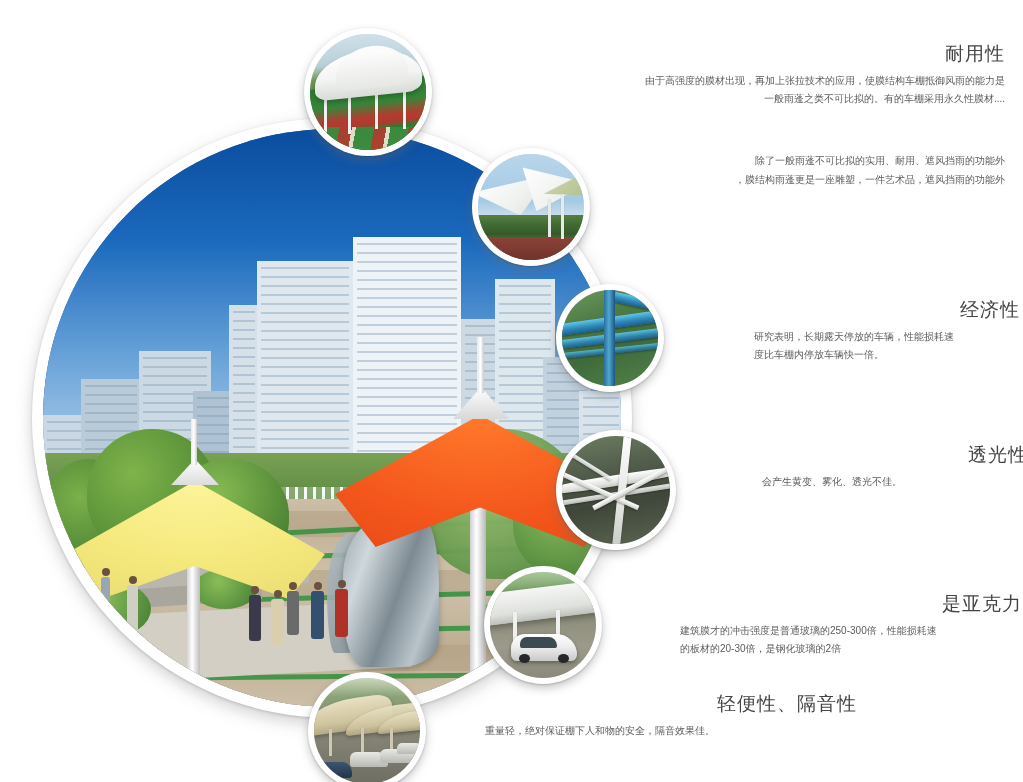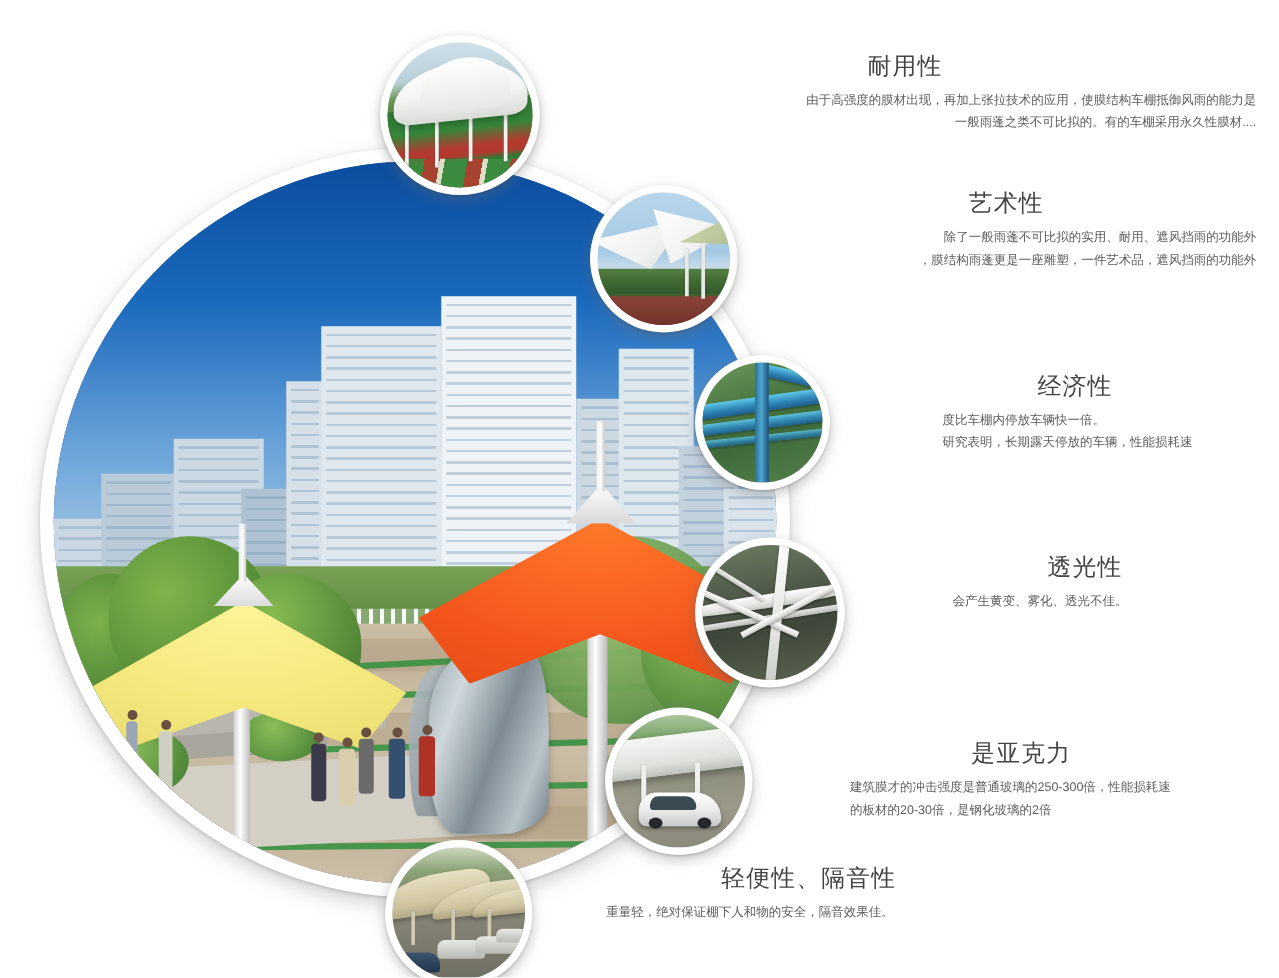--- a/index.html
+++ b/index.html
@@ -227,21 +227,21 @@
   }
   .body-line{
     color:#5c5c5c;
     font-size:10px;
     line-height:1.85;
     white-space:nowrap;
     margin-left:38px;
   }
   .ta-right{text-align:right;}
   .ta-left{text-align:left;}
-  .hd-left{text-align:center;}
+  .hd-left{text-align:right;}
 </style>
 </head>
 <body>
 
 <div id="stage">
 
   <div class="hero-wrap">
     <div class="hero-ring"></div>
     <div class="hero-photo">
       <div class="sky"></div>
@@ -428,29 +428,28 @@
     </div>
   </div>
 
   <div class="block ta-right" style="left:443px;top:42px;width:562px;">
     <div class="heading hd-left">耐用性</div>
     <div class="body-line">由于高强度的膜材出现，再加上张拉技术的应用，使膜结构车棚抵御风雨的能力是</div>
     <div class="body-line">一般雨蓬之类不可比拟的。有的车棚采用永久性膜材....</div>
   </div>
 
   <div class="block ta-right" style="left:605px;top:152px;width:400px;">
-    <div class="heading hd-left">艺术性</div>
     <div class="body-line">除了一般雨蓬不可比拟的实用、耐用、遮风挡雨的功能外</div>
     <div class="body-line">，膜结构雨蓬更是一座雕塑，一件艺术品，遮风挡雨的功能外</div>
   </div>
 
   <div class="block ta-left" style="left:700px;top:298px;width:320px;">
     <div class="heading hd-left">经济性</div>
+    <div class="body-line" style="padding-left:16px;">研究表明，长期露天停放的车辆，性能损耗速</div>
     <div class="body-line" style="padding-left:16px;">度比车棚内停放车辆快一倍。</div>
-    <div class="body-line" style="padding-left:16px;">研究表明，长期露天停放的车辆，性能损耗速</div>
   </div>
 
   <div class="block ta-left" style="left:708px;top:443px;width:320px;">
     <div class="heading hd-left">透光性</div>
     <div class="body-line" style="padding-left:16px;">会产生黄变、雾化、透光不佳。</div>
   </div>
 
   <div class="block ta-left" style="left:612px;top:592px;width:410px;">
     <div class="heading hd-left">是亚克力</div>
     <div class="body-line" style="padding-left:30px;">建筑膜才的冲击强度是普通玻璃的250-300倍，性能损耗速</div>

